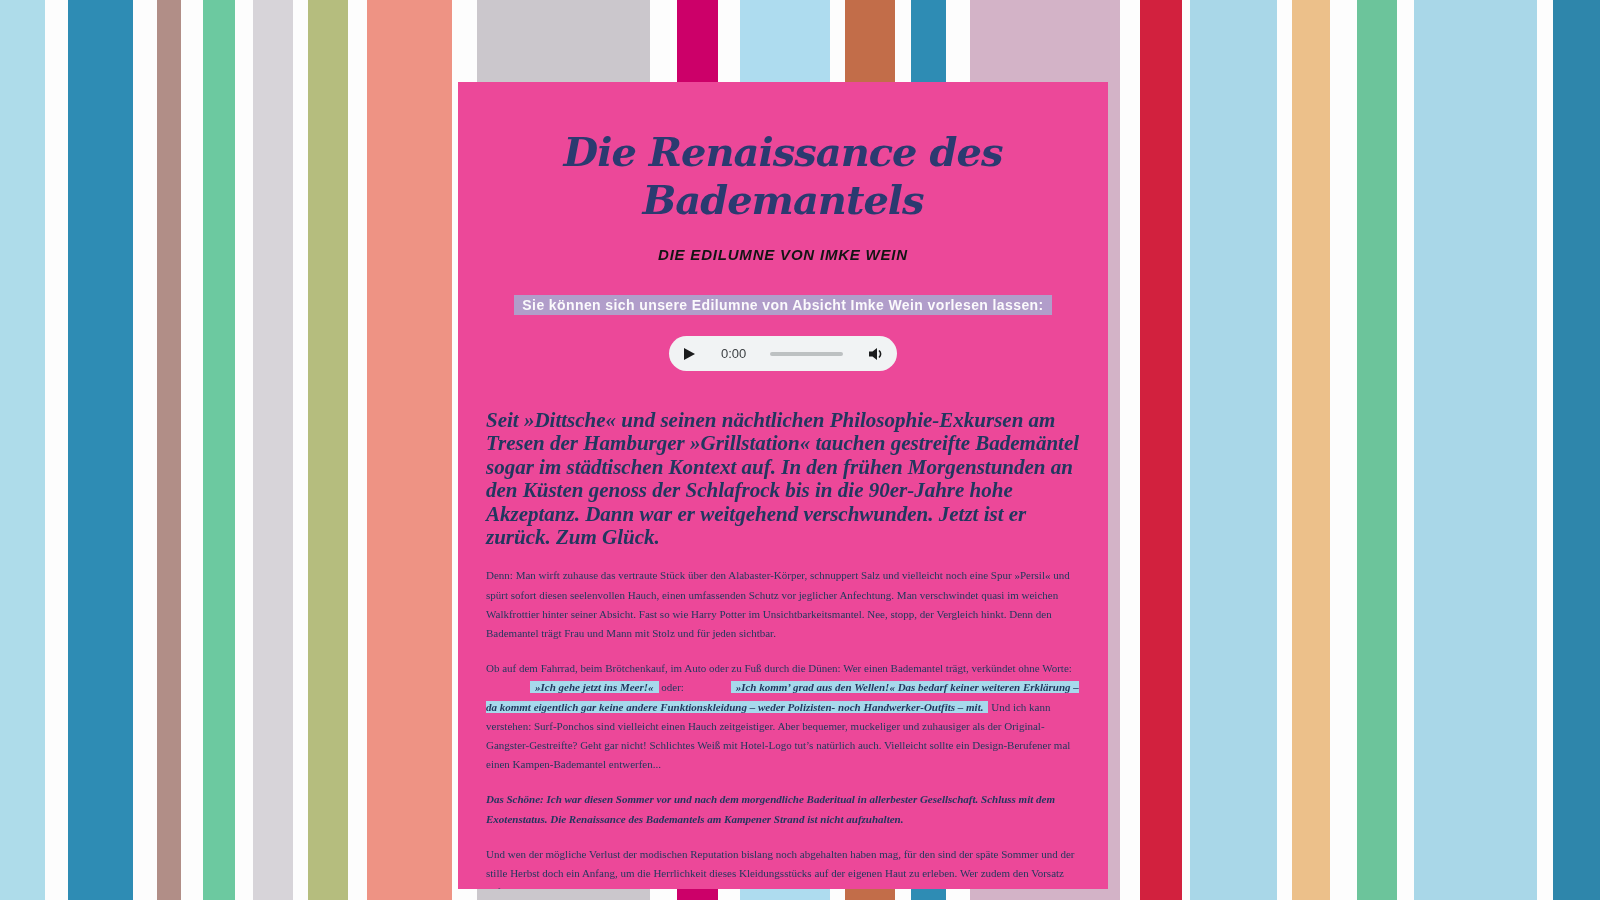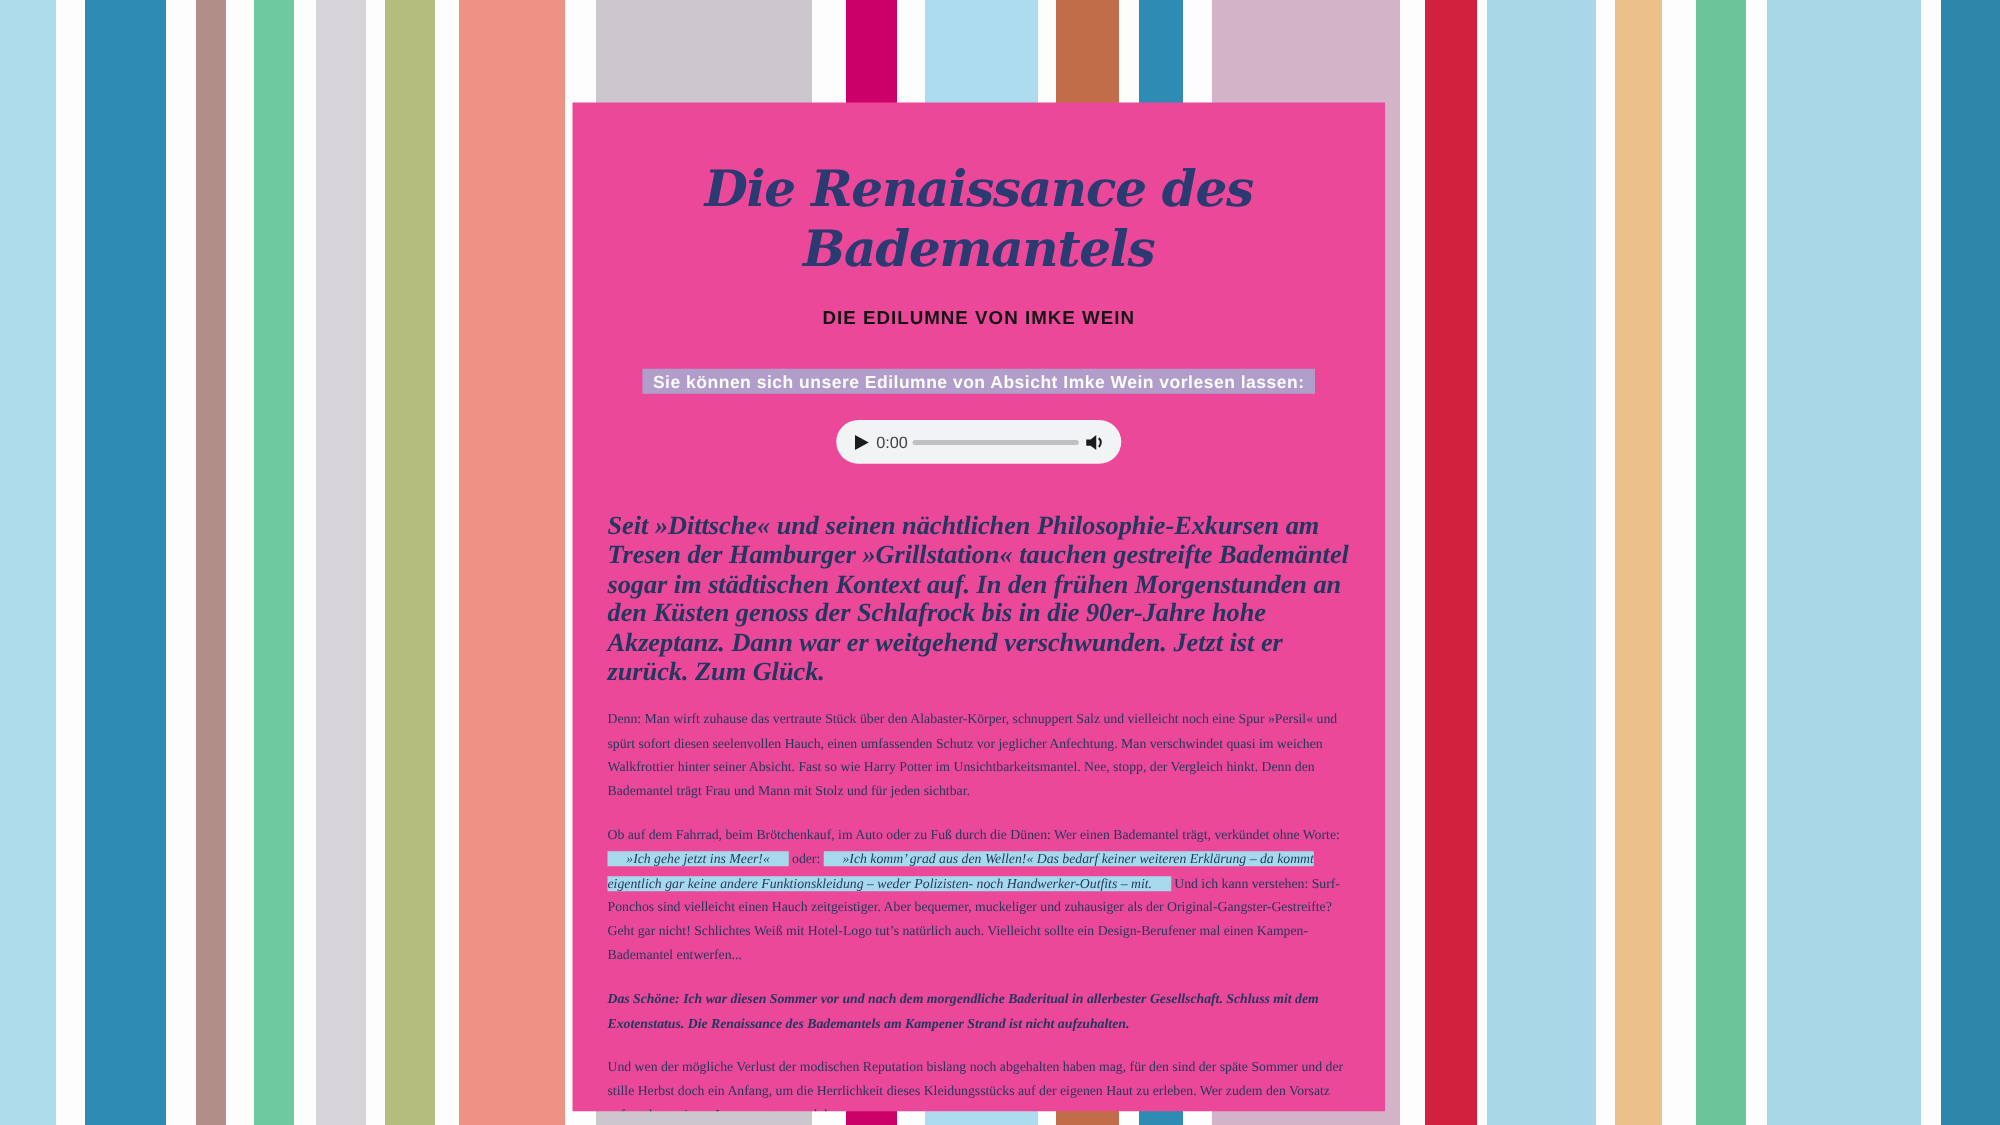--- a/index.html
+++ b/index.html
@@ -15,45 +15,45 @@
   .content-inner { padding:0 28px; }
 
   .title {
     margin-top:46px; text-align:center;
     font-family:"DejaVu Serif", serif; font-style:italic; font-weight:700;
     font-size:40px; line-height:1.2; color:#2b3a70; letter-spacing:-1px;
   }
   .subtitle {
     margin-top:22px; text-align:center;
     font-family:"Liberation Sans", sans-serif; font-weight:bold;
-    font-size:15px; letter-spacing:0.8px; color:#141414;
+    font-size:15px; letter-spacing:0.8px; color:#141414;font-style:italic;
   }
   .prompt-row { margin-top:32px; text-align:center; }
   .prompt {
     display:inline-block; background:#b19dca; color:#fbfafc;
     font-family:"Liberation Sans", sans-serif; font-weight:bold;
     font-size:14px; letter-spacing:0.4px; padding:2px 8px;
   }
 
   .player-row { margin-top:21px; display:flex; justify-content:center; }
   .audio-player {
     width:228px; height:35px; background:#f1f3f4; border-radius:18px;
-    display:flex; align-items:center; padding:0 12px; gap:4px;
+    display:flex; align-items:center; padding:0 12px; gap:24px;
   }
   .play-btn { background:none; border:none; width:16px; height:16px; cursor:pointer; display:flex; align-items:center; justify-content:center; }
   .tri { width:0; height:0; border-left:11px solid #1b1c1d; border-top:6.5px solid transparent; border-bottom:6.5px solid transparent; }
   .time { font-family:"Liberation Sans", sans-serif; font-size:13px; color:#3c4043; }
   .track { flex:1; height:4px; background:#bdc1c2; border-radius:2px; cursor:pointer; }
   .vol { background:none; border:none; width:18px; height:18px; cursor:pointer; display:flex; align-items:center; justify-content:center; }
 
   .article { margin-top:38px; }
   .para { color:#22395e; font-size:11px; line-height:19.2px; margin-bottom:16px; }
   .para.intro { font-size:21px; line-height:23.4px; font-weight:bold; font-style:italic; margin-bottom:17px; color:#21375f; }
   .para.emphasis { font-weight:bold; font-style:italic; margin-bottom:16px; color:#21375f; }
-  .hl { background:#a7d9ec; font-weight:normal; font-style:italic; padding:0 15px; }
+  .hl { background:#a7d9ec; font-weight:bold; font-style:italic; padding:0 5px;margin-left:44px; }
 </style>
 </head>
 <body>
 
 <div class="stripes" style="background: linear-gradient(to right, rgb(174, 220, 234) 0px, rgb(174, 220, 234) 45px, rgb(253, 253, 253) 45px, rgb(253, 253, 253) 68px, rgb(46, 140, 180) 68px, rgb(46, 140, 180) 133px, rgb(253, 253, 253) 133px, rgb(253, 253, 253) 157px, rgb(177, 142, 135) 157px, rgb(177, 142, 135) 181px, rgb(253, 253, 253) 181px, rgb(253, 253, 253) 203px, rgb(108, 201, 160) 203px, rgb(108, 201, 160) 235px, rgb(253, 253, 253) 235px, rgb(253, 253, 253) 253px, rgb(215, 212, 217) 253px, rgb(215, 212, 217) 293px, rgb(253, 253, 253) 293px, rgb(253, 253, 253) 308px, rgb(181, 189, 126) 308px, rgb(181, 189, 126) 348px, rgb(253, 253, 253) 348px, rgb(253, 253, 253) 367px, rgb(238, 147, 132) 367px, rgb(238, 147, 132) 452px, rgb(253, 253, 253) 452px, rgb(253, 253, 253) 477px, rgb(203, 199, 204) 477px, rgb(203, 199, 204) 650px, rgb(253, 253, 253) 650px, rgb(253, 253, 253) 677px, rgb(204, 0, 105) 677px, rgb(204, 0, 105) 718px, rgb(253, 253, 253) 718px, rgb(253, 253, 253) 740px, rgb(174, 220, 239) 740px, rgb(174, 220, 239) 830px, rgb(253, 253, 253) 830px, rgb(253, 253, 253) 845px, rgb(194, 109, 73) 845px, rgb(194, 109, 73) 895px, rgb(253, 253, 253) 895px, rgb(253, 253, 253) 911px, rgb(46, 140, 180) 911px, rgb(46, 140, 180) 946px, rgb(253, 253, 253) 946px, rgb(253, 253, 253) 970px, rgb(211, 179, 199) 970px, rgb(211, 179, 199) 1120px, rgb(253, 253, 253) 1120px, rgb(253, 253, 253) 1140px, rgb(210, 33, 62) 1140px, rgb(210, 33, 62) 1182px, rgb(253, 253, 253) 1182px, rgb(253, 253, 253) 1190px, rgb(169, 215, 232) 1190px, rgb(169, 215, 232) 1277px, rgb(253, 253, 253) 1277px, rgb(253, 253, 253) 1292px, rgb(236, 192, 138) 1292px, rgb(236, 192, 138) 1330px, rgb(253, 253, 253) 1330px, rgb(253, 253, 253) 1357px, rgb(108, 196, 155) 1357px, rgb(108, 196, 155) 1397px, rgb(253, 253, 253) 1397px, rgb(253, 253, 253) 1414px, rgb(169, 215, 232) 1414px, rgb(169, 215, 232) 1537px, rgb(253, 253, 253) 1537px, rgb(253, 253, 253) 1553px, rgb(46, 134, 171) 1553px, rgb(46, 134, 171) 1600px);"></div>
 
 <div class="content">
   <div class="content-inner">
     <h1 class="title">Die Renaissance des Bademantels</h1>
     <div class="subtitle">DIE EDILUMNE VON IMKE WEIN</div>

